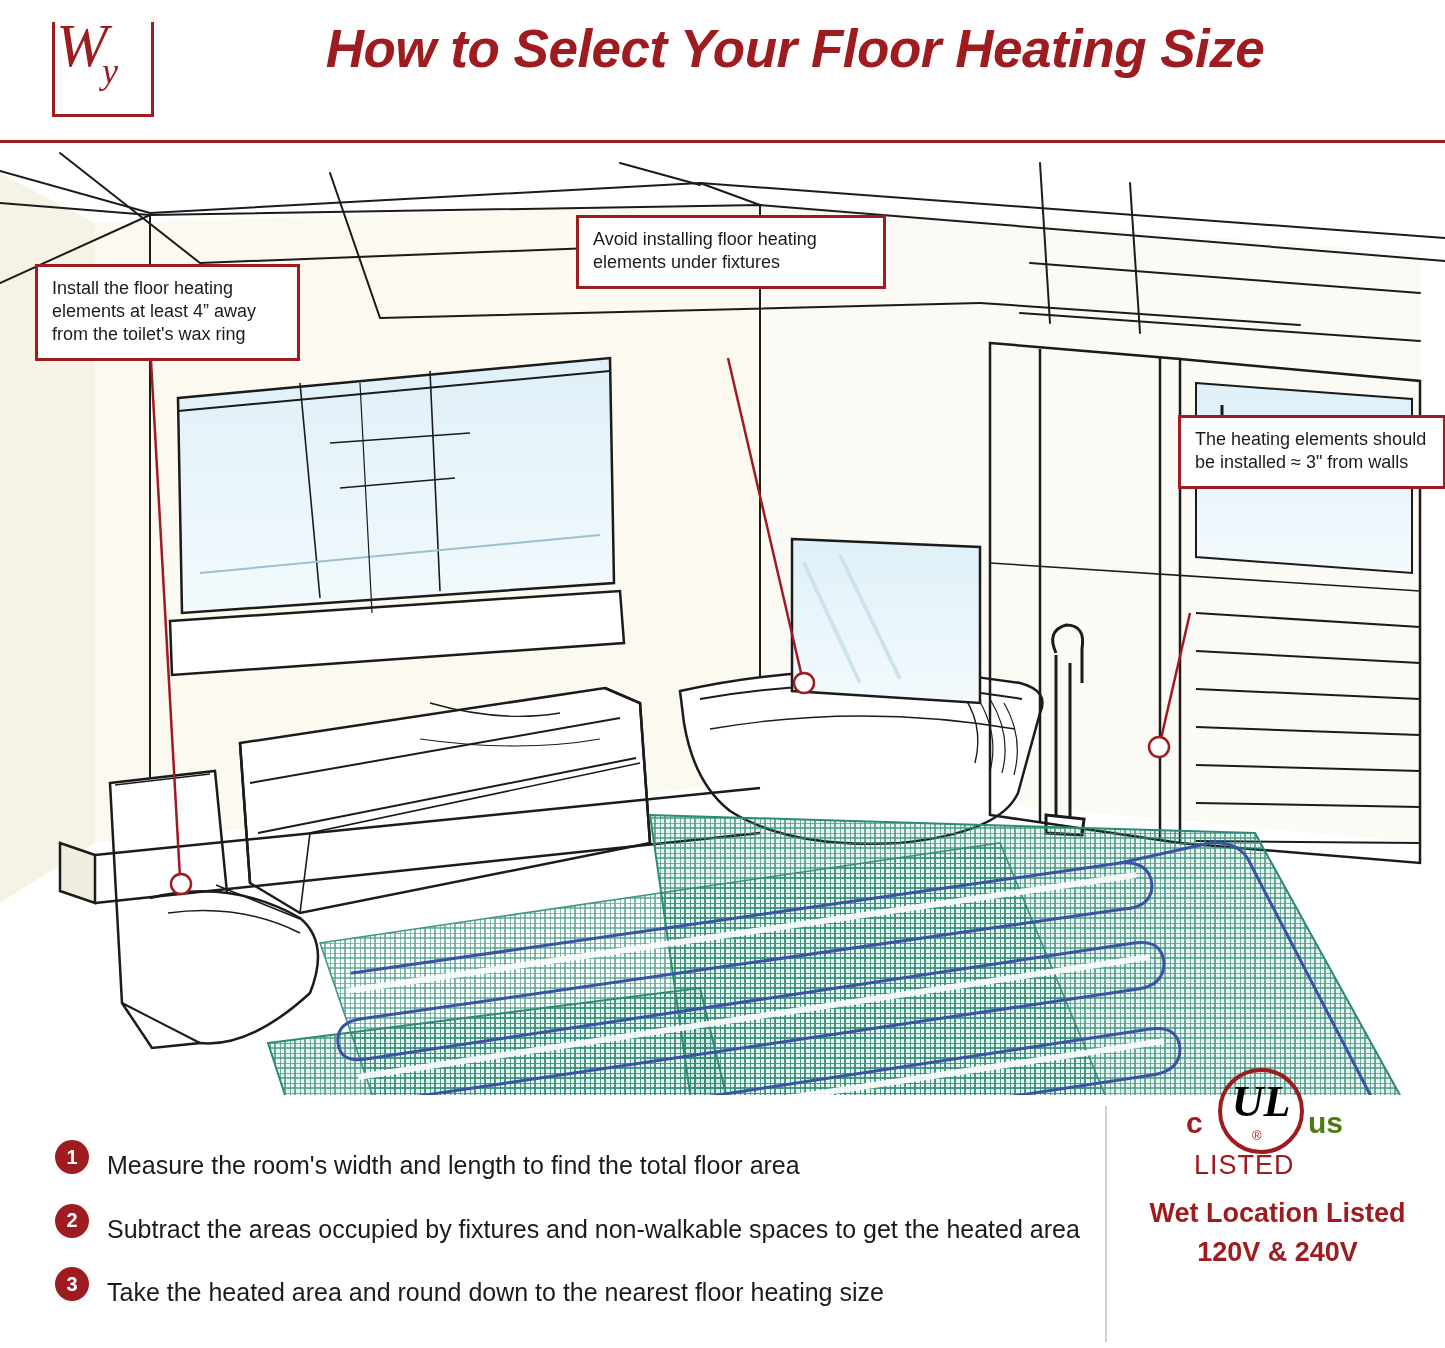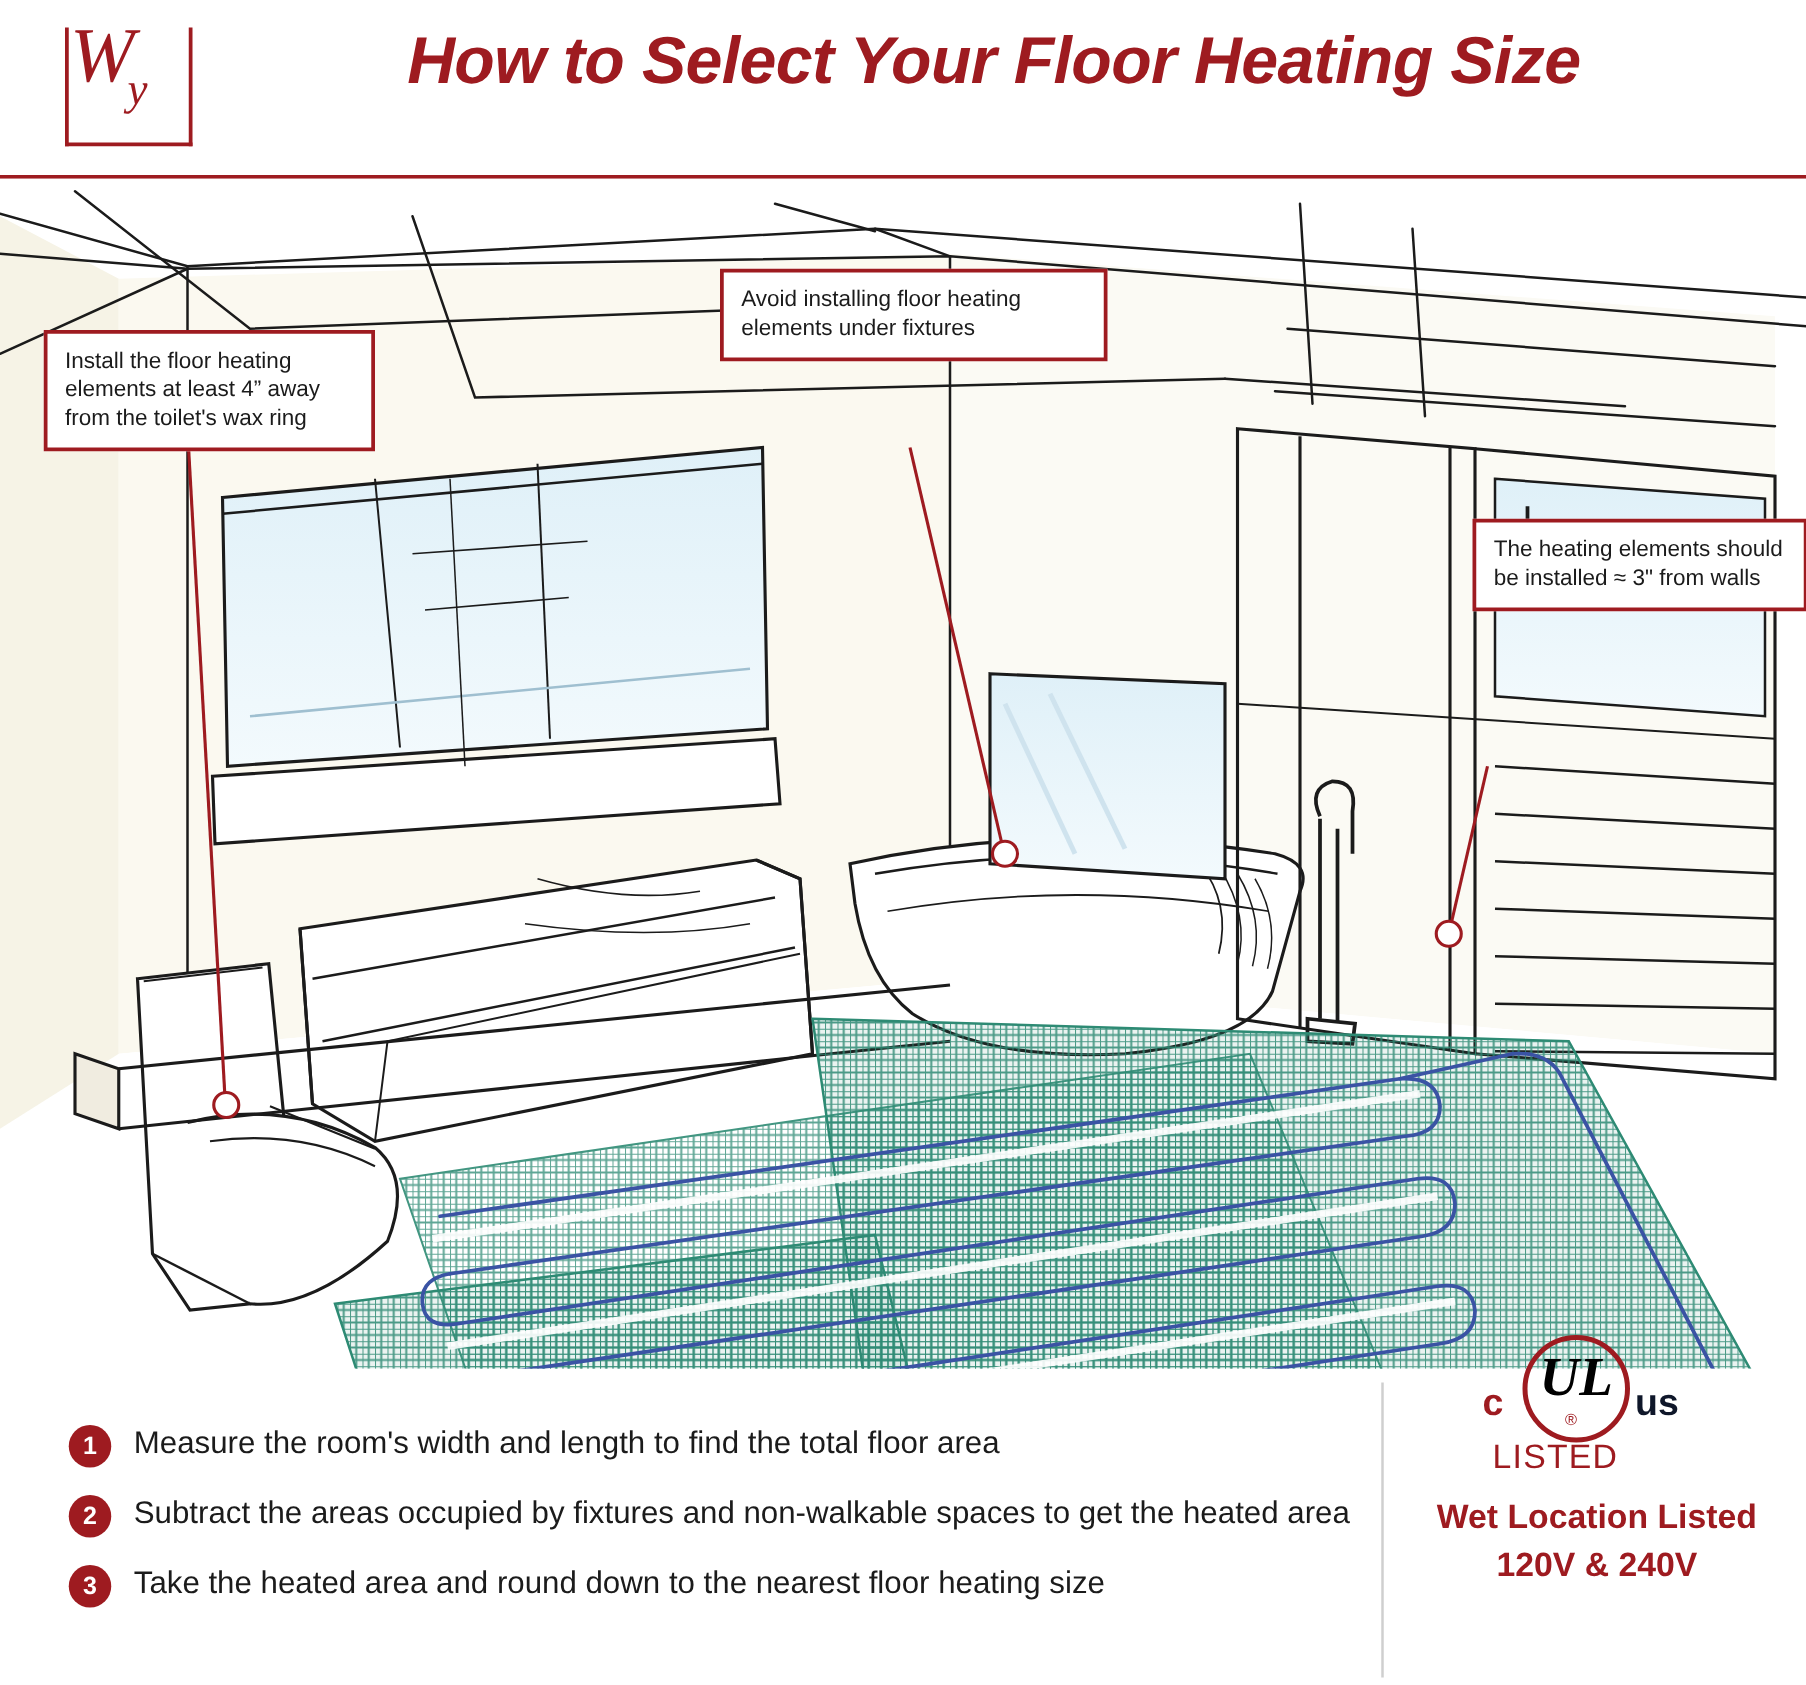--- a/index.html
+++ b/index.html
@@ -125,20 +125,21 @@
     display: flex;
     align-items: center;
     justify-content: center;
     margin-right: 18px;
     margin-top: 2px;
   }
   .step-text {
     font-size: 25px;
     line-height: 1.3;
     color: #1b1b1b;
+    margin-top: 11px;
   }
 
   
   .ul-badge {
     position: absolute;
     left: 1180px; top: -30px;
     width: 190px; height: 120px;
   }
   .ul-circle {
     position: absolute;
@@ -171,21 +172,21 @@
     left: 6px; top: 40px;
     font-size: 30px;
     font-weight: bold;
     color: #9e1b20;
   }
   .ul-us {
     position: absolute;
     left: 128px; top: 40px;
     font-size: 30px;
     font-weight: bold;
-    color: #0f172a;
+    color: #4d7c0f;
   }
   .ul-listed {
     position: absolute;
     left: 14px; top: 84px;
     width: 140px;
     text-align: left;
     font-size: 27px;
     font-weight: normal;
     color: #9e1b20;
     letter-spacing: 1px;

